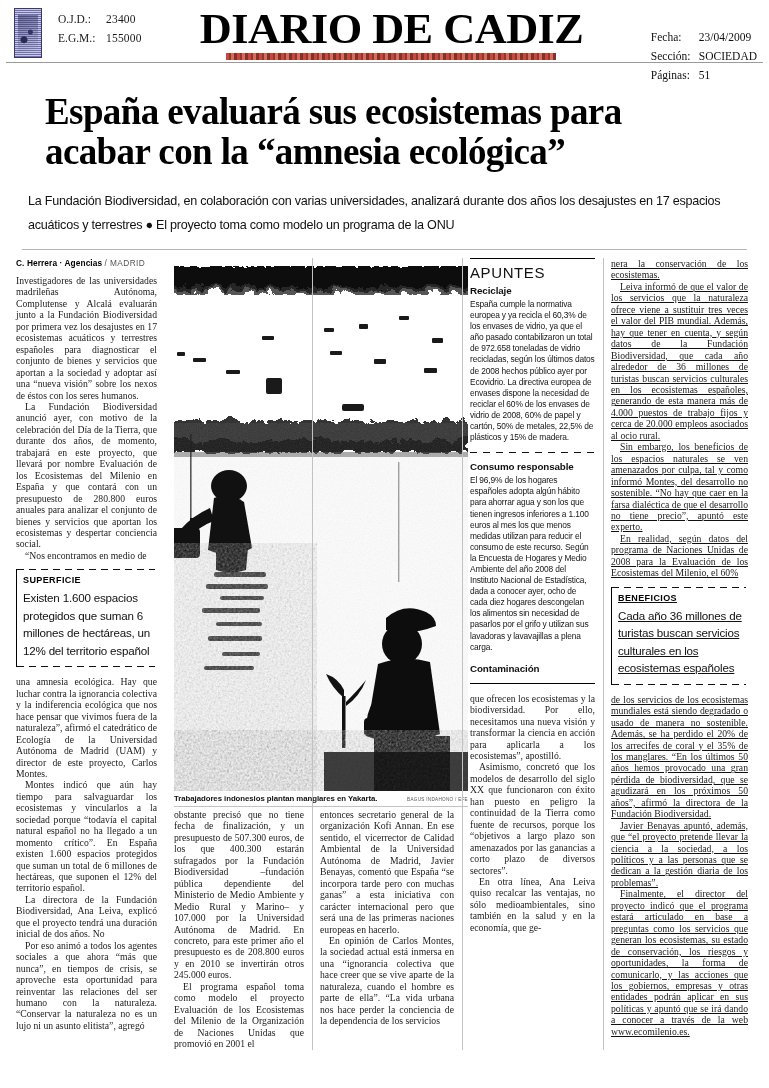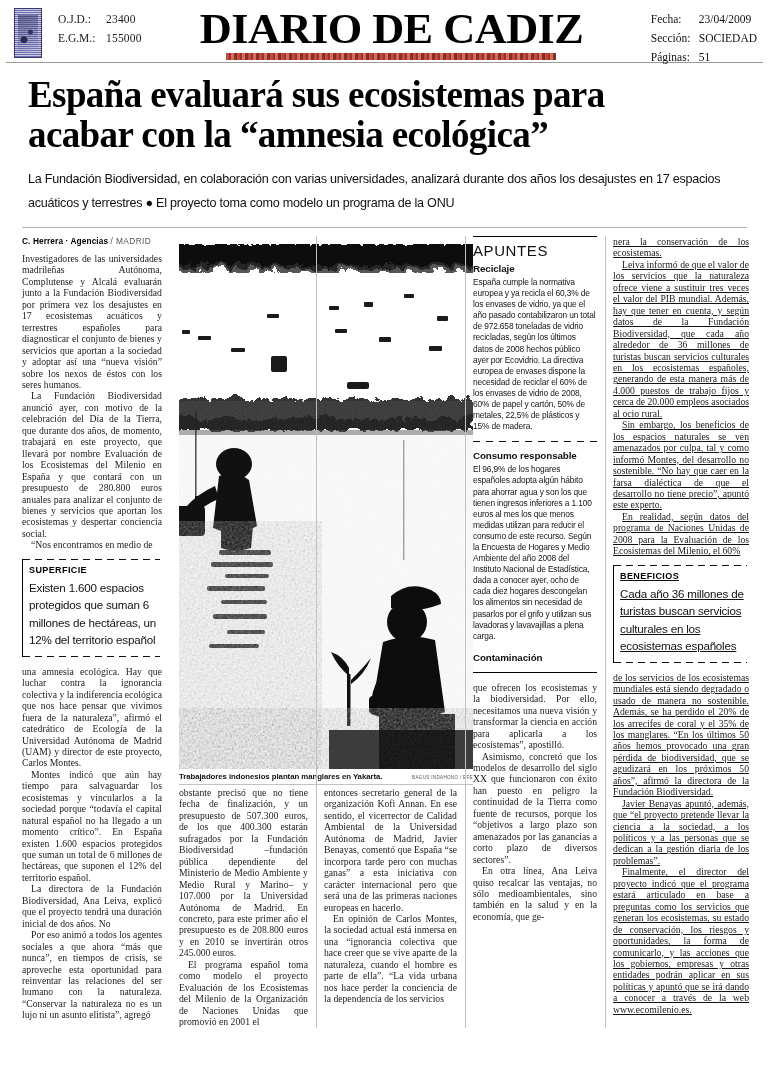--- a/index.html
+++ b/index.html
@@ -78,60 +78,61 @@
     opacity: .92;
   }
 
   .meta-block {
     flex: 0 0 auto;
     margin-left: 10px;
     font-size: 11.5px;
     line-height: 19px;
     padding-top: 4px;
     padding-right: 4px;
+    margin-top: 18px;
   }
   .meta-row { white-space: nowrap; }
   .meta-row .lbl { display:inline-block; width: 48px; }
 
   .masthead-sep {
     border-bottom: 1px solid #9a9a9a;
     margin: 0 6px;
   }
 
   
   .headline-wrap { padding: 12px 22px 0 28px; }
   .headline {
     font-family: "Liberation Serif", serif;
     font-weight: bold;
     font-size: 37px;
     line-height: 40px;
     letter-spacing: -0.6px;
     color: #000;
-    margin: 0;
+    margin: 17px;
   }
   .headline .ln { display: block; }
   .subhead {
     margin-top: 12px;
     font-family: "Liberation Sans", sans-serif;
     font-size: 12.6px;
     line-height: 24px;
     color: #111;
     letter-spacing: -0.25px;
     max-width: 700px;
   }
   .rule-under-head {
     border-bottom: 1px solid #b5b5b5;
     margin: 12px 22px 0 22px;
   }
 
   
   .columns {
     position: relative;
     display: flex;
-    padding: 8px 20px 0 22px;
+    padding: 8px 20px 0 16px;
     gap: 0;
   }
   .col { position: relative; }
   .col-1 { width: 150px; padding-right: 9px; }
   .col-2 { width: 146px; padding: 0 8px; }
   .col-3 { width: 150px; padding: 0 8px; }
   .col-4 { width: 141px; padding: 0 8px; }
   .col-5 { width: 145px; padding-left: 8px; text-decoration: underline; }
 
   .vrule {

